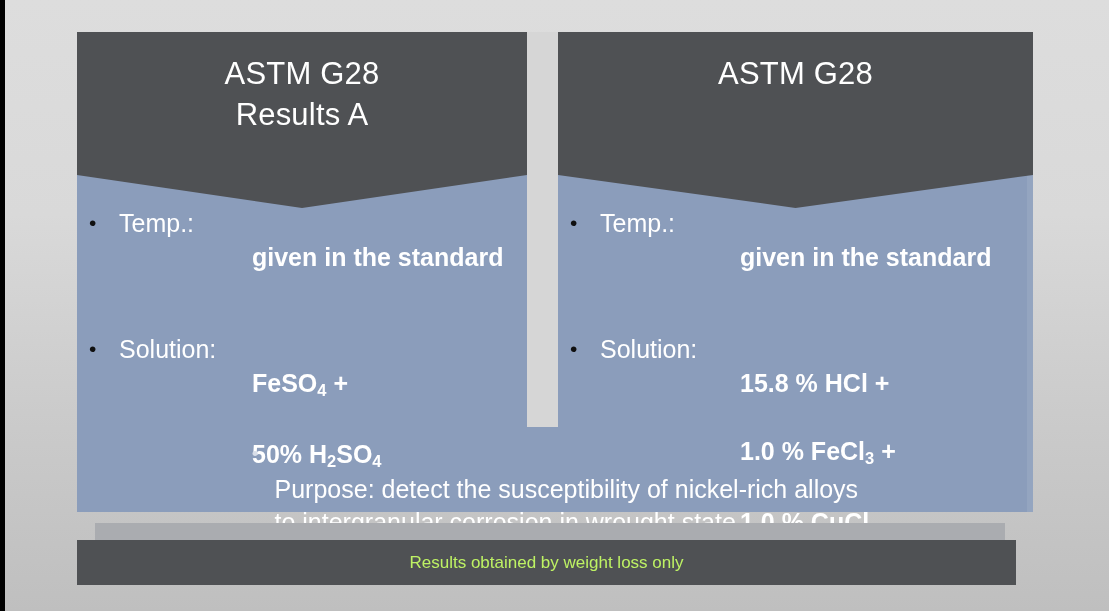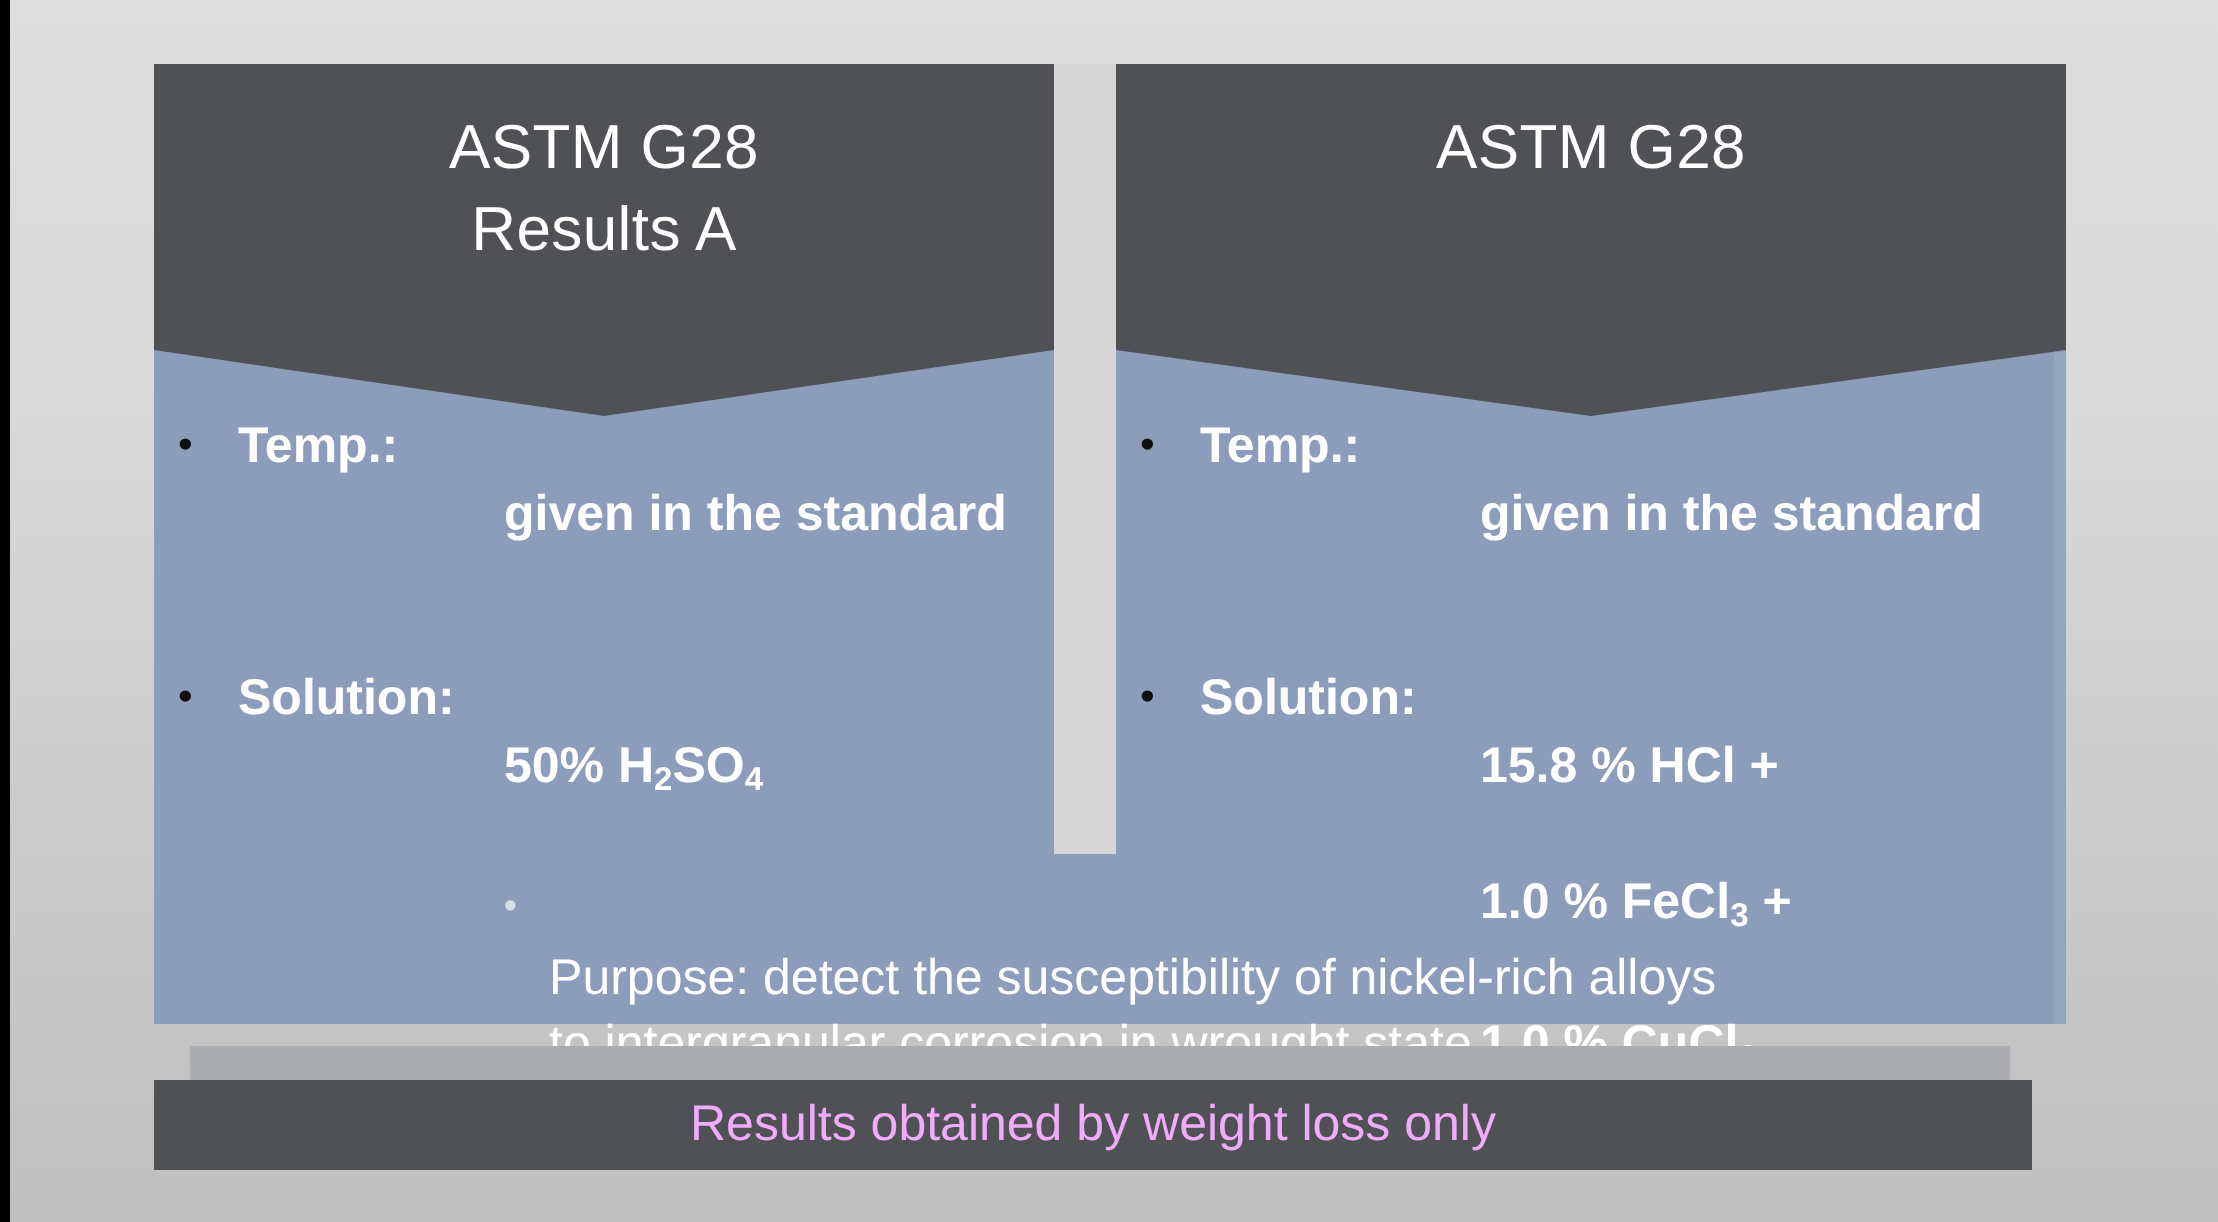--- a/index.html
+++ b/index.html
@@ -112,21 +112,20 @@
     color: #101010;
     font-size: 21px;
     line-height: 34px;
     width: 30px;
     flex: 0 0 30px;
     text-align: left;
   }
   .bullet-label {
     flex: 0 0 auto;
     white-space: nowrap;
-    font-weight: bold;
   }
   #col-a .bullet-label { width: 133px; }
   #col-b .bullet-label { width: 140px; }
   .bullet-value {
     flex: 1 1 auto;
     white-space: pre-line;
     font-weight: bold;
   }
   .bullet-value .vline { display: block; }
   sub {
@@ -167,25 +166,25 @@
     height: 17px;
     background: #aaacb0;
   }
   #footer-bar {
     position: absolute;
     left: 77px;
     top: 540px;
     width: 939px;
     height: 45px;
     background: #4f5154;
-    color: #f0abfc;
+    color: #bef264;
     display: flex;
     align-items: center;
     justify-content: center;
-    font-size: 25px;
+    font-size: 17px;
   }
 </style>
 </head>
 <body>
 
 <div id="slide">
 
   <div class="edge-border-left"></div>
 
   <div id="body-panel"></div>
@@ -211,20 +210,21 @@
       <span class="bullet-label">Temp.:</span>
       <span class="bullet-value">
         <span class="vline">given in the standard</span>
       </span>
     </div>
 
     <div class="bullet-row">
       <span class="bullet-dot">•</span>
       <span class="bullet-label">Solution:</span>
       <span class="bullet-value">
+        <span class="vline">FeSO<sub>4</sub> +</span>
         <span class="vline">50% H<sub>2</sub>SO<sub>4</sub></span>
       </span>
     </div>
 
   </div>
 
   <div id="col-b" class="content-col">
 
     <div class="bullet-row">
       <span class="bullet-dot">•</span>

